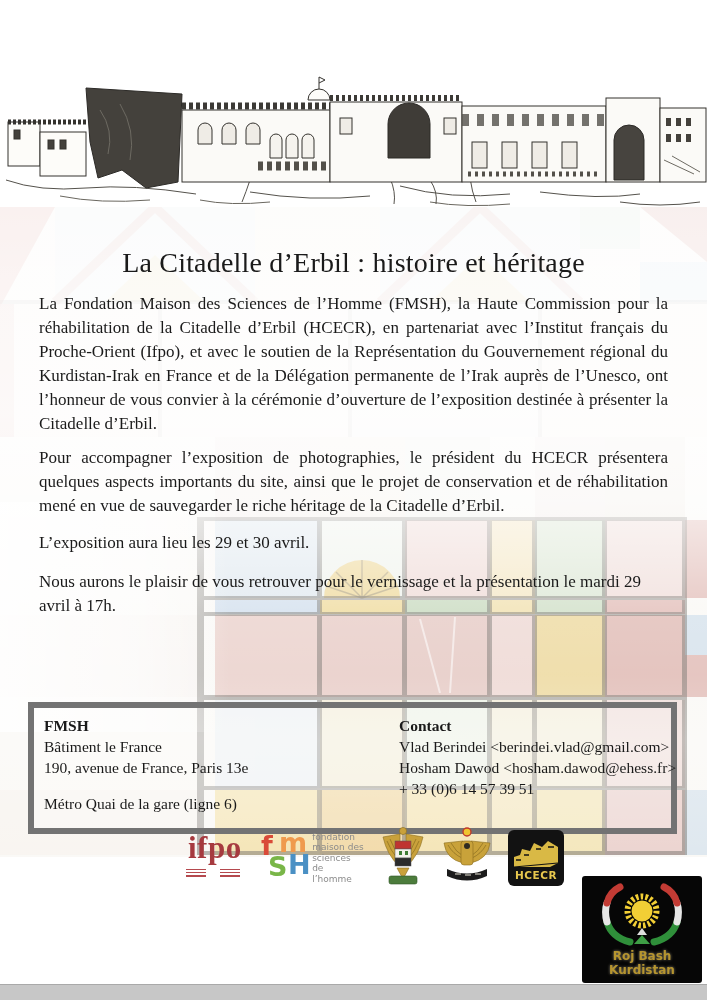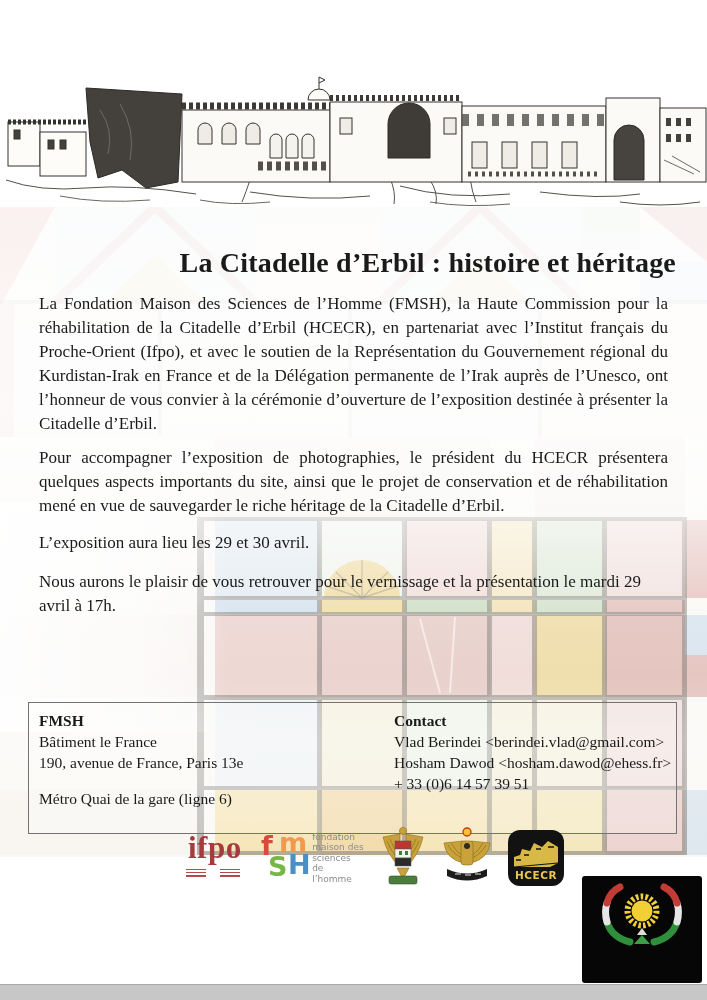--- a/index.html
+++ b/index.html
@@ -20,31 +20,31 @@
       rgba(255,255,255,.78) 45%,
       rgba(255,255,255,.58) 54%,
       rgba(255,255,255,.40) 62%,
       rgba(255,255,255,.34) 72%,
       rgba(255,255,255,.46) 82%,
       rgba(255,255,255,.30) 100%);}
   .left-wash{position:absolute;left:0;top:295px;width:230px;height:230px;
     background:linear-gradient(90deg,rgba(255,255,255,.85) 0%,rgba(255,255,255,.55) 60%,rgba(255,255,255,0) 100%);}
 
   .content{position:absolute;left:0;top:0;width:707px;padding:0 31px;box-sizing:border-box;z-index:3;}
-  .title{margin:40px 0 0 0;text-align:right;font-size:28px;font-weight:bold;letter-spacing:.2px;}
+  .title{margin:40px 0 0 0;text-align:center;font-size:28px;font-weight:normal;letter-spacing:.2px;}
   .content p{margin:8px;font-size:17px;line-height:24px;}
   .p-just{text-align:justify;}
   .p1{margin-top:13px !important;}
   .p2{margin-top:10px !important;}
   .p3{margin-top:13px !important;}
   .p4{margin-top:15px !important;}
 
   
   .contact-box{position:absolute;left:28px;top:495px;width:649px;height:132px;z-index:4;
-    border:1px solid #737373;background:rgba(255,255,255,.22);box-sizing:border-box;}
+    border:6px solid #737373;background:rgba(255,255,255,.22);box-sizing:border-box;}
   .contact-col{position:absolute;top:7px;font-size:15.5px;line-height:21px;}
   .col-venue{left:10px;width:350px;}
   .col-contact{left:365px;width:280px;}
   .contact-heading{font-weight:bold;}
   .metro-line{margin-top:15px;}
 
   
   .logo-strip{position:absolute;left:186px;top:824px;height:68px;display:flex;align-items:center;gap:15px;z-index:5;}
   .logo{position:relative;}
 
@@ -56,21 +56,21 @@
 
   .fmsh-logo{width:104px;height:54px;display:flex;align-items:center;font-family:"DejaVu Sans",sans-serif;}
   .fmsh-letters{position:relative;width:52px;height:54px;font-weight:bold;font-size:27px;line-height:1;}
   .fmsh-letters span{position:absolute;}
   .fmsh-f{left:0;top:1px;color:#d94a38;}
   .fmsh-m{left:18px;top:-2px;color:#ef9a4e;}
   .fmsh-s{left:7px;top:22px;color:#79b648;}
   .fmsh-h{left:27px;top:20px;color:#4a90c4;}
   .fmsh-text{font-size:9px;line-height:10.5px;color:#8c8c8c;font-family:"DejaVu Sans",sans-serif;}
 
-  .hcecr-logo{width:56px;height:56px;background:#121212;border-radius:12px;position:relative;}
+  .hcecr-logo{width:56px;height:56px;background:#121212;border-radius:6px;position:relative;}
   .hcecr-label{position:absolute;left:0;right:0;bottom:5px;text-align:center;color:#e8c84e;
     font-family:"DejaVu Sans",sans-serif;font-weight:bold;font-size:10.5px;letter-spacing:.5px;}
 
   
   .kurdistan-emblem{position:absolute;left:582px;top:876px;width:120px;height:107px;background:#060606;border-radius:3px;z-index:5;}
   .emblem-art{position:absolute;left:8px;top:4px;}
   .emblem-caption{position:absolute;left:0;right:0;bottom:6px;text-align:center;
     font-family:"DejaVu Sans",sans-serif;font-weight:bold;font-size:12px;color:#b6952f;
     text-shadow:0 0 3px rgba(255,240,200,.55),0 1px 1px rgba(0,0,0,.8);}
 
@@ -366,16 +366,17 @@
         <path d="M17,23 C19,15 24,10 30,7" stroke="#c23b34"></path>
         <path d="M64,62 C76,59 84,52 87,42" stroke="#2f8f3a"></path>
         <path d="M87,42 C89,35 89,29 87,23" stroke="#e6e6e6"></path>
         <path d="M87,23 C85,15 80,10 74,7" stroke="#c23b34"></path>
       </g>
       <polygon points="44,64 60,64 52,55" fill="#3e9e45"></polygon>
       <polygon points="47,55 57,55 52,48" fill="#dddddd"></polygon>
       <circle cx="52" cy="31" r="10.5" fill="#f2cf35"></circle>
       <circle cx="52" cy="31" r="14.5" fill="none" stroke="#f2cf35" stroke-width="6" stroke-dasharray="2.6,2.15"></circle>
     </svg>
+    <div class="emblem-caption">Roj Bash Kurdistan</div>
   </div>
 
   <div class="bottom-bar"></div>
 </div>
 
 </body></html>

